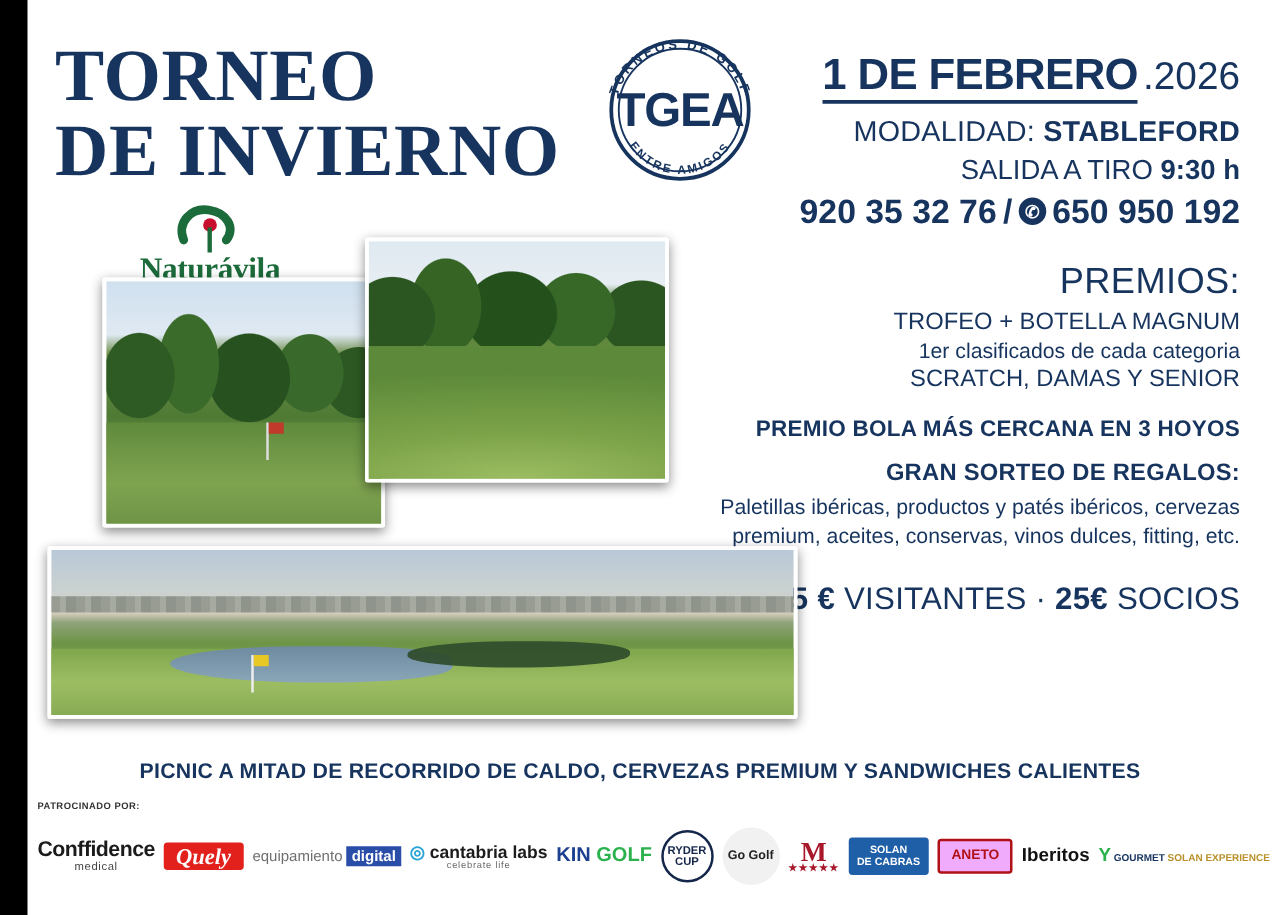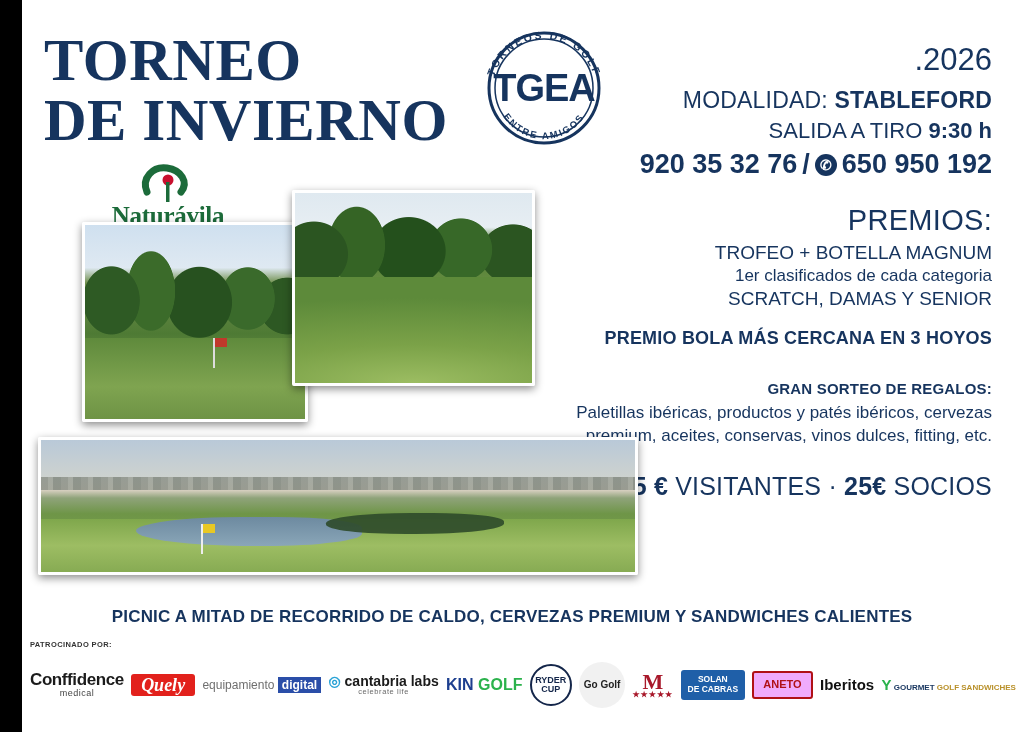--- a/index.html
+++ b/index.html
@@ -88,21 +88,21 @@
   .premios-h {
     font-size: 29px; font-weight: normal; margin-top: 24px; letter-spacing: 0.3px;
   }
   .premios-l1 { font-size: 19px; margin-top: 5px; }
   .premios-l2 { font-size: 17px; margin-top: 2px; }
   .premios-l3 { font-size: 19px; margin-top: 2px; }
   .bola {
     font-size: 18px; font-weight: bold; margin-top: 18px; letter-spacing: 0.2px;
   }
   .sorteo-h {
-    font-size: 15px; font-weight: bold; margin-top: 31px; letter-spacing: 0.2px;
+    font-size: 19px; font-weight: bold; margin-top: 14px; letter-spacing: 0.2px;
   }
   .sorteo-t {
     font-size: 17px; margin-top: 5px; line-height: 1.35;
   }
   .precios {
     font-size: 25px; margin-top: 24px; letter-spacing: 0.2px;
   }
   .precios b { font-weight: bold; }
   
   .naturavila {
@@ -239,20 +239,21 @@
       <text font-family="Liberation Sans, sans-serif" font-size="9.5" font-weight="bold" fill="#16345e" letter-spacing="2">
         <textPath href="#arcBot" startOffset="50%" text-anchor="middle">ENTRE AMIGOS</textPath>
       </text>
       <text x="66" y="76" text-anchor="middle" font-family="Liberation Sans, sans-serif" font-size="38" font-weight="bold" fill="#16345e" letter-spacing="-1">TGEA</text>
       <path d="M 30 52 L 102 52" stroke="#16345e" stroke-width="0"></path>
     </svg>
   </div>
 
   <div class="info">
     <div class="date-row">
+      <span class="date-main">1 DE FEBRERO</span>
       <span class="date-year">.2026</span>
     </div>
     <div class="modalidad">
       <span>MODALIDAD:</span>
       <b>STABLEFORD</b>
     </div>
     <div class="salida">
       <span>SALIDA A TIRO</span>
       <b>9:30 h</b>
     </div>
@@ -356,17 +357,17 @@
     </div>
     <div class="sponsor">
       <div class="sp-aneto">ANETO</div>
     </div>
     <div class="sponsor sp-iberitos">
       <span>Iberitos</span>
     </div>
     <div class="sponsor sp-gourmet">
       <span class="g1">Y</span>
       <span>GOURMET</span>
-      <span class="ex">GOLF SANDWICHES</span>
+      <span class="ex">SOLAN EXPERIENCE</span>
     </div>
   </div>
 
 </div>
 
 </body></html>

